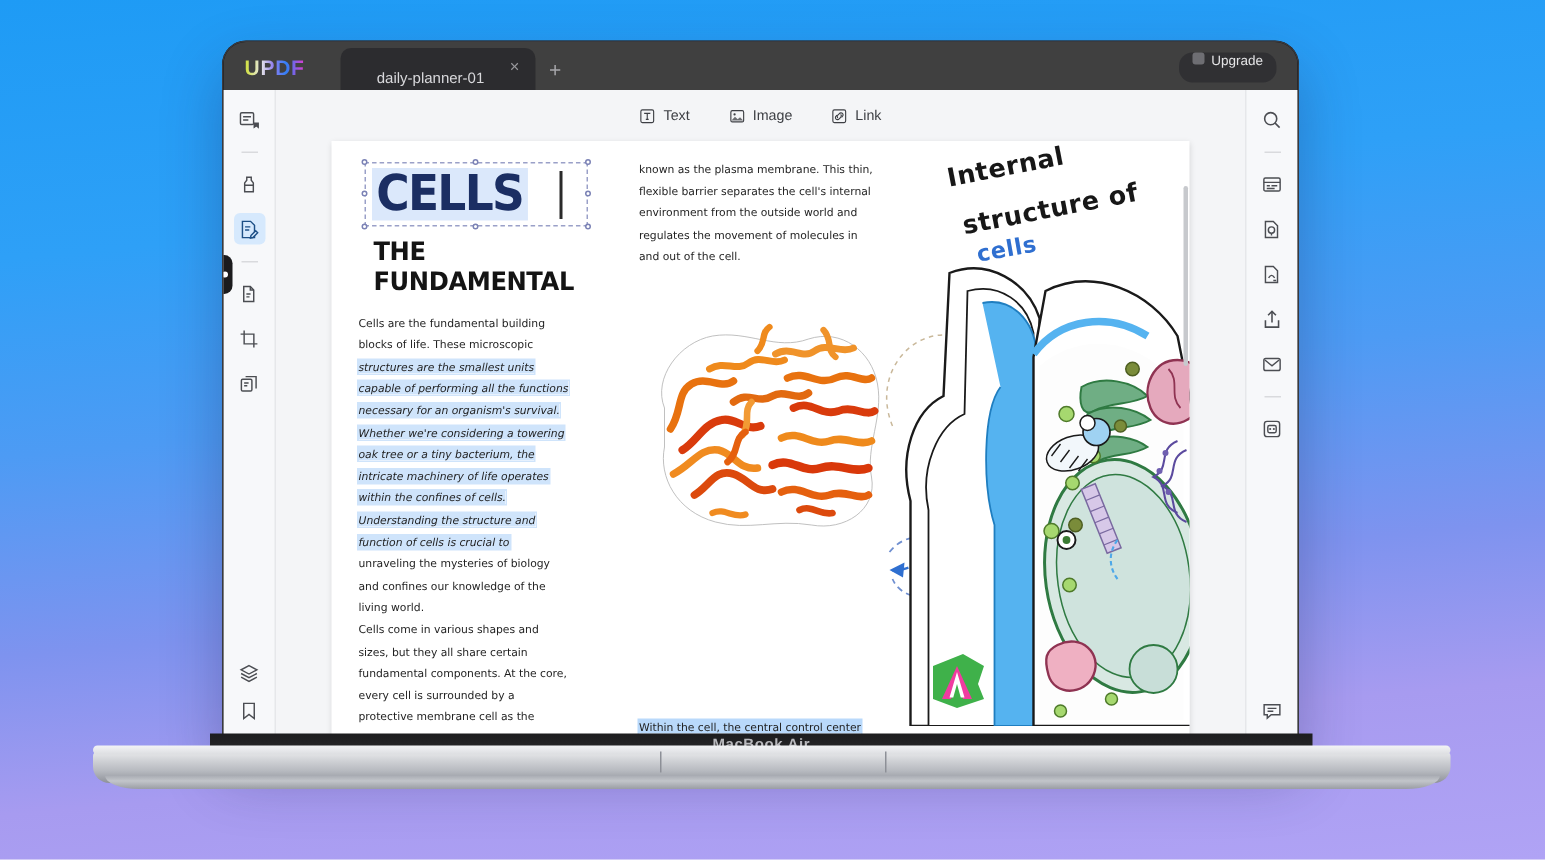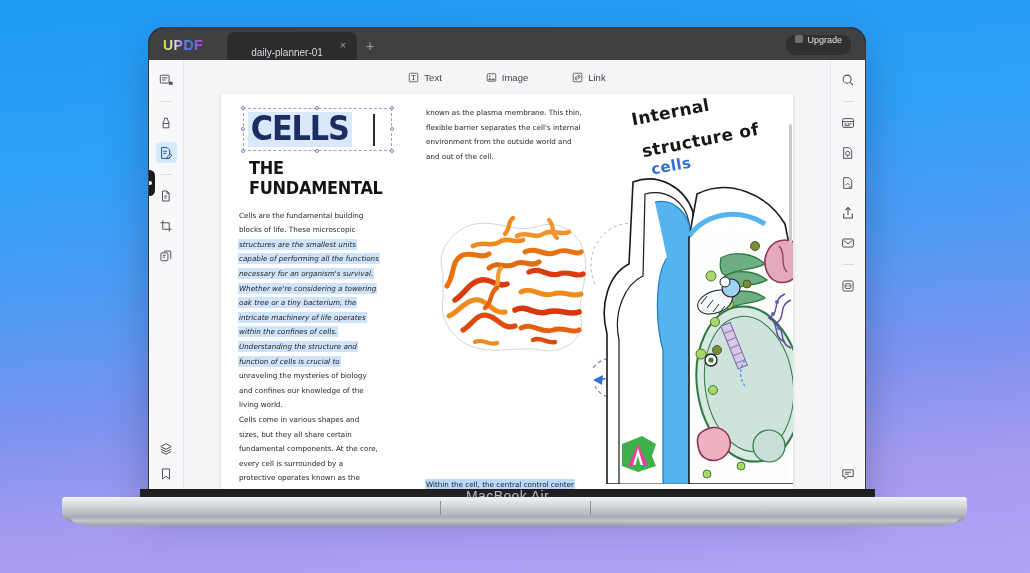--- a/index.html
+++ b/index.html
@@ -20,22 +20,22 @@
   .laptop-bezel-inner{ position:absolute; inset:0; border-radius:16px 16px 4px 4px;
     border:1px solid #3a3a3e; pointer-events:none; }
 
   .laptop-hinge{
     position:absolute; left:140px; top:489px; width:735px; height:14px;
     background:linear-gradient(180deg,#1d1d1f 0%,#242426 60%,#131314 100%);
     border-radius:0 0 3px 3px;
   }
   .hinge-label{
     position:absolute; left:0; top:0; width:100%; height:100%;
-    color:#b9b9bd; font-size:14px; letter-spacing:.4px;
-    display:flex; align-items:center; justify-content:center;
+    color:#b9b9bd; font-size:10px; letter-spacing:.4px;
+    display:flex; align-items:center; justify-content:center;font-weight:bold;
   }
   .laptop-base{
     position:absolute; left:62px; top:501px; width:905px; height:21px;
     background:linear-gradient(180deg,#e9eaec 0%,#cfd1d5 30%,#b6b9bf 62%,#9ea1a8 85%,#8e9198 100%);
     border-radius:3px 3px 11px 11px;
   }
   .laptop-base:before{
     content:""; position:absolute; left:0; top:-4px; width:100%; height:6px;
     background:linear-gradient(180deg,#f3f4f6,#dcdee1); border-radius:3px;
   }
@@ -97,21 +97,21 @@
   .sb-bottom{ padding-bottom:9px; }
   .handle{
     position:absolute; left:-5px; top:110px; width:11px; height:26px;
     background:#1b1b1d; border-radius:6px;
   }
   .handle:after{ content:""; position:absolute; left:3.5px; top:11px; width:4px;height:4px;
     border-radius:50%; background:#fff; }
 
   .center{ flex:1; display:flex; flex-direction:column; }
   .edit-toolbar{
-    height:28px; display:flex; align-items:center; justify-content:center; gap:44px;
+    height:28px; display:flex; align-items:center; justify-content:center; gap:26px;
     background:#f4f5f7; padding-top:6px;
   }
   .tb-item{ display:flex; align-items:center; gap:5px; color:#3d3f44; font-size:9.5px; }
 
   .page-area{ flex:1; display:flex; justify-content:center; padding-top:6px; overflow:hidden; }
   .page{
     width:572px; background:#fff; position:relative; overflow:hidden;
     box-shadow:0 1px 4px rgba(0,0,0,.13);
   }
 
@@ -320,30 +320,31 @@
                     <div><span class="hl">within the confines of cells.</span></div>
                     <div><span class="hl">Understanding the structure and</span></div>
                     <div><span class="hl">function of cells is crucial to</span></div>
                     <div>unraveling the mysteries of biology</div>
                     <div>and confines our knowledge of the</div>
                     <div>living world.</div>
                     <div>Cells come in various shapes and</div>
                     <div>sizes, but they all share certain</div>
                     <div>fundamental components. At the core,</div>
                     <div>every cell is surrounded by a</div>
-                    <div>protective operates known as the</div>
+                    <div>protective membrane cell as the</div>
                     <div>plasma membrane. This thin, flexible</div>
                   </div>
               </div>
 
               <div class="col-mid">
                 <div class="ptext" id="midtop">
                     <div>known as the plasma membrane. This thin,</div>
                     <div>flexible barrier separates the cell's internal</div>
                     <div>environment from the outside world and</div>
+                    <div>regulates the movement of molecules in</div>
                     <div>and out of the cell.</div>
                   </div>
               </div>
 
               <svg class="protein" style="position:absolute;left:208px;top:118px;width:168px;height:148px" viewBox="0 0 168 148">
                 <g fill="none" stroke="#b9b9b9" stroke-width=".6">
                   <path d="M14 60 C6 40 24 16 46 12 C70 8 88 22 110 14 C132 7 152 22 156 44 C160 66 148 86 152 106 C156 128 134 142 112 138 C88 134 70 142 48 136 C22 129 10 106 14 86z"></path>
                 </g>
                 <g fill="none" stroke-linecap="round">
                   <path d="M18 74 C26 62 22 50 32 44 C42 38 52 48 60 42" stroke="#e8720f" stroke-width="5"></path>

